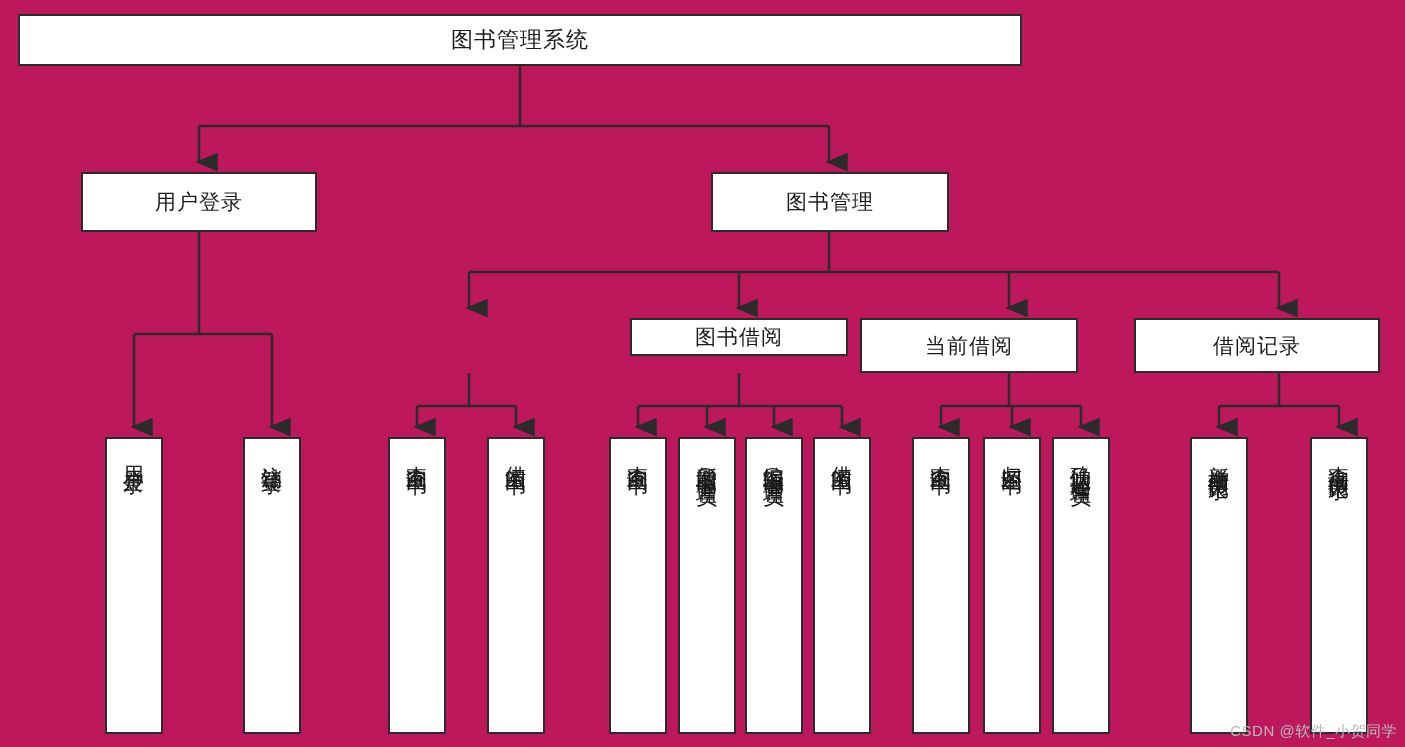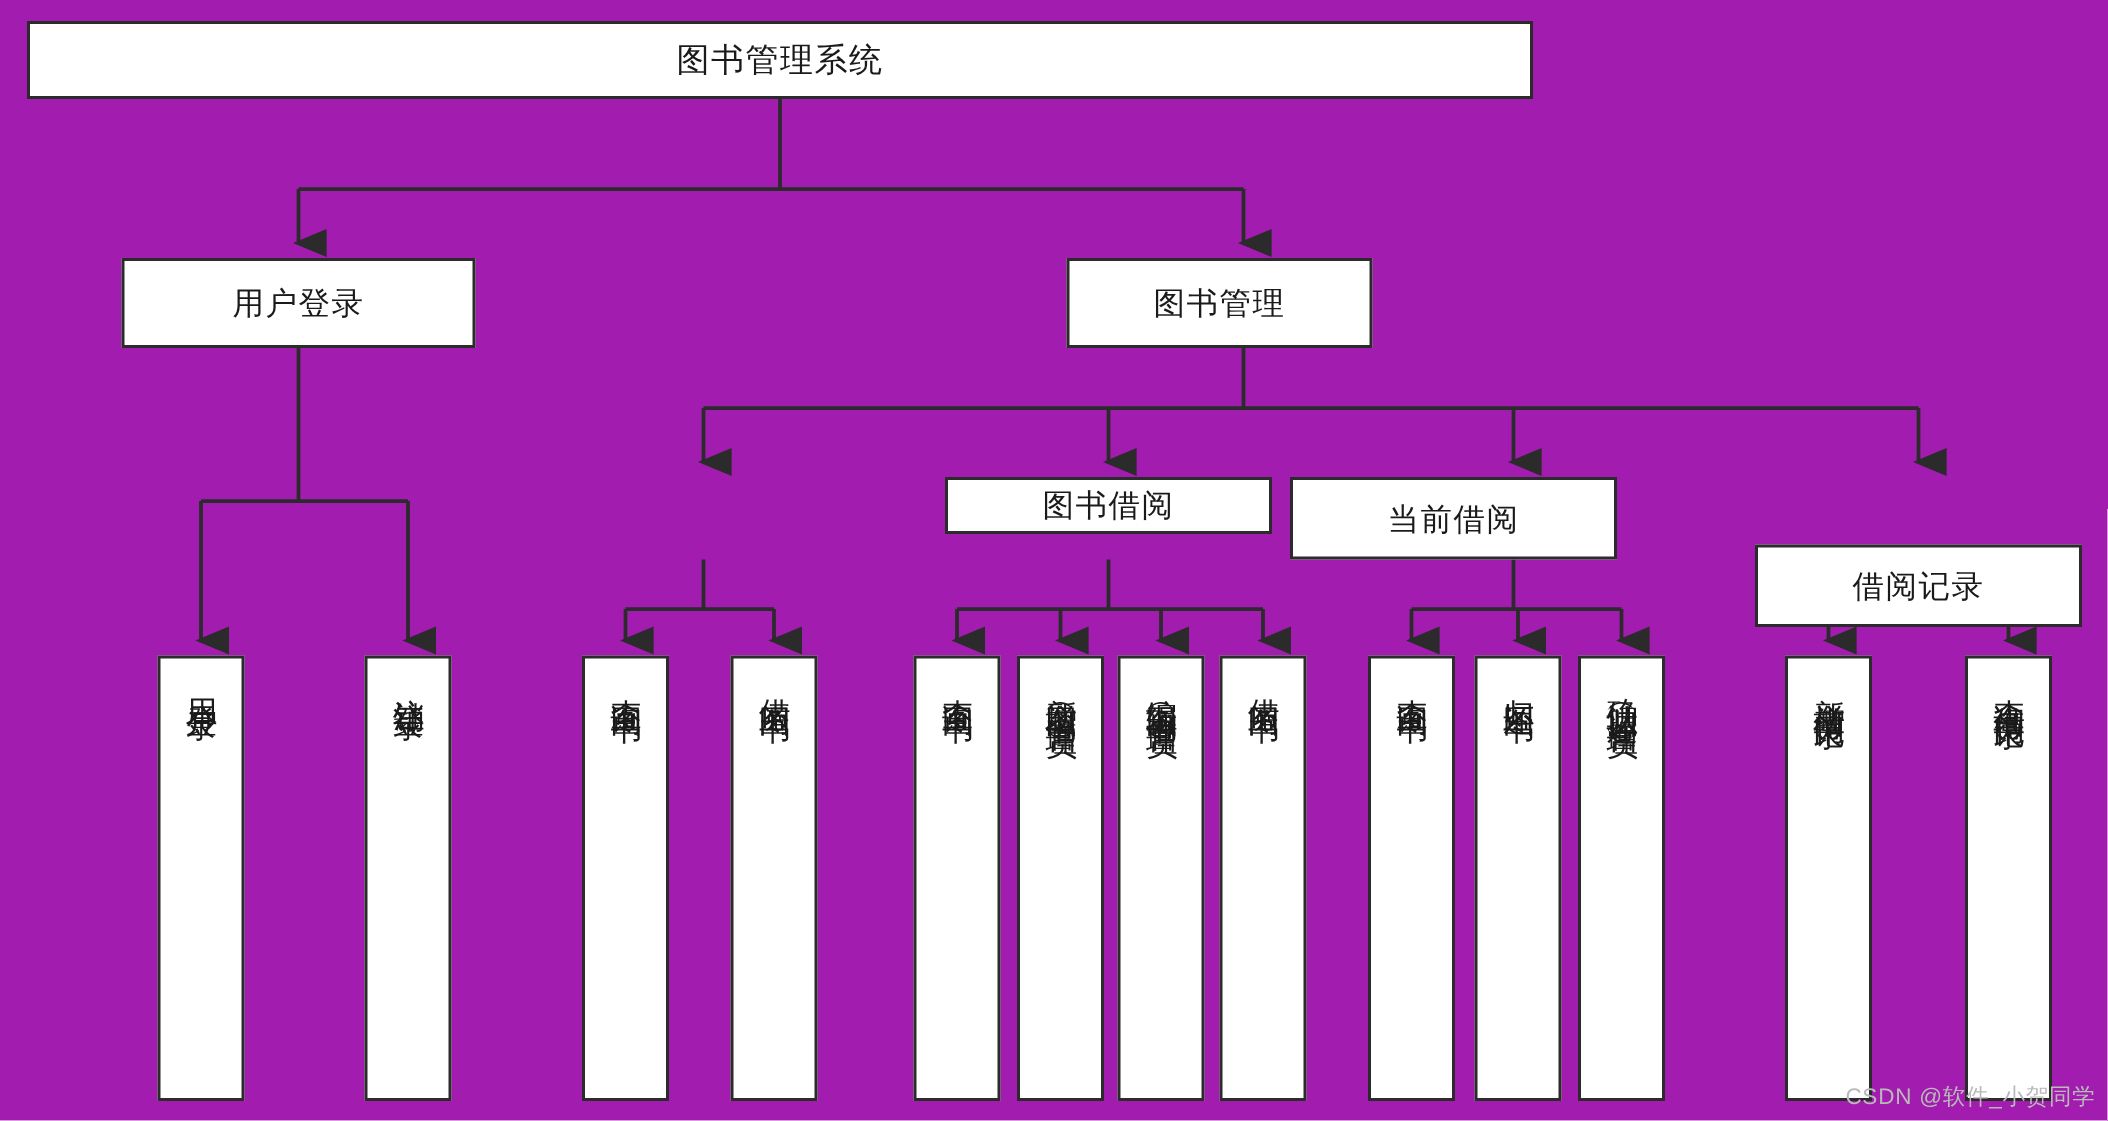--- a/index.html
+++ b/index.html
@@ -7,21 +7,21 @@
     padding: 0;
     background: #ffffff;
   }
   body {
     font-family: "Liberation Sans", "DejaVu Sans", sans-serif;
   }
   #canvas {
     position: relative;
     width: 1405px;
     height: 747px;
-    background: #a21caf;
+    background: #be185d;
     overflow: hidden;
   }
   svg.wires {
     position: absolute;
     left: 0;
     top: 0;
     width: 1405px;
     height: 747px;
     pointer-events: none;
   }
@@ -131,31 +131,31 @@
     </g>
   </svg>
 
   <div class="node level-0" style="left:18px; top:14px; width:1004px; height:52px;">
     <span class="htext">图书管理系统</span>
   </div>
 
   <div class="node level-1" style="left:81px; top:172px; width:236px; height:60px;">
     <span class="htext">用户登录</span>
   </div>
-  <div class="node level-1" style="left:711px; top:172px; width:204px; height:60px;">
+  <div class="node level-1" style="left:711px; top:172px; width:238px; height:60px;">
     <span class="htext">图书管理</span>
   </div>
 
   <div class="node level-2" style="left:630px; top:318px; width:218px; height:38px;">
     <span class="htext">图书借阅</span>
   </div>
   <div class="node level-2" style="left:860px; top:318px; width:218px; height:55px;">
     <span class="htext">当前借阅</span>
   </div>
-  <div class="node level-2" style="left:1170px; top:318px; width:218px; height:55px;margin-top:45px;">
+  <div class="node level-2" style="left:1134px; top:318px; width:246px; height:55px;">
     <span class="htext">借阅记录</span>
   </div>
 
   <div class="node leaf" style="left:105px; top:437px; width:58px; height:297px;">
     <span class="vtext">用户登录</span>
   </div>
   <div class="node leaf" style="left:243px; top:437px; width:58px; height:297px;">
     <span class="vtext">注销登录</span>
   </div>
 

